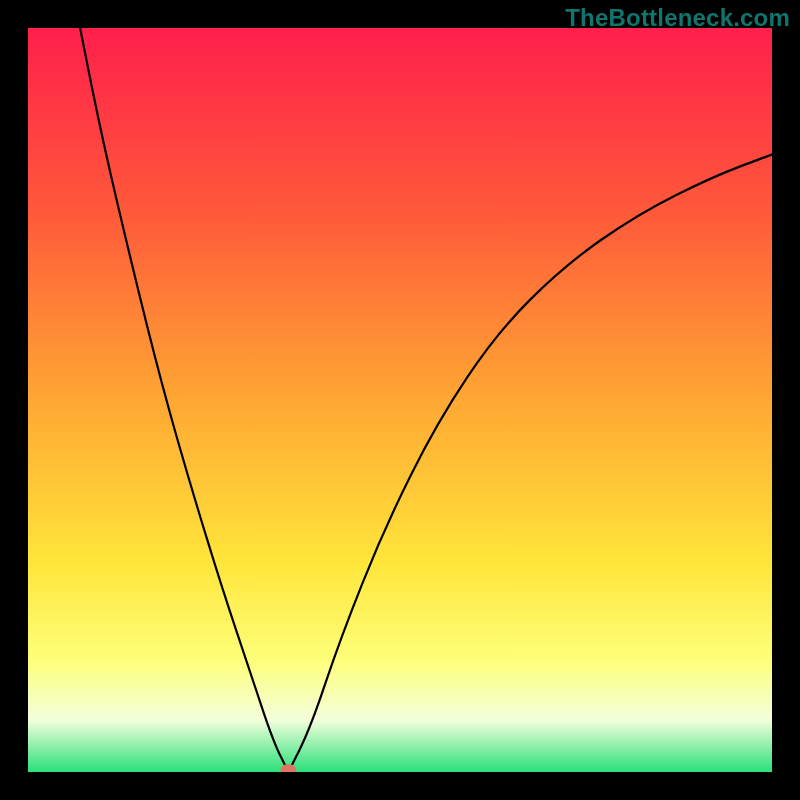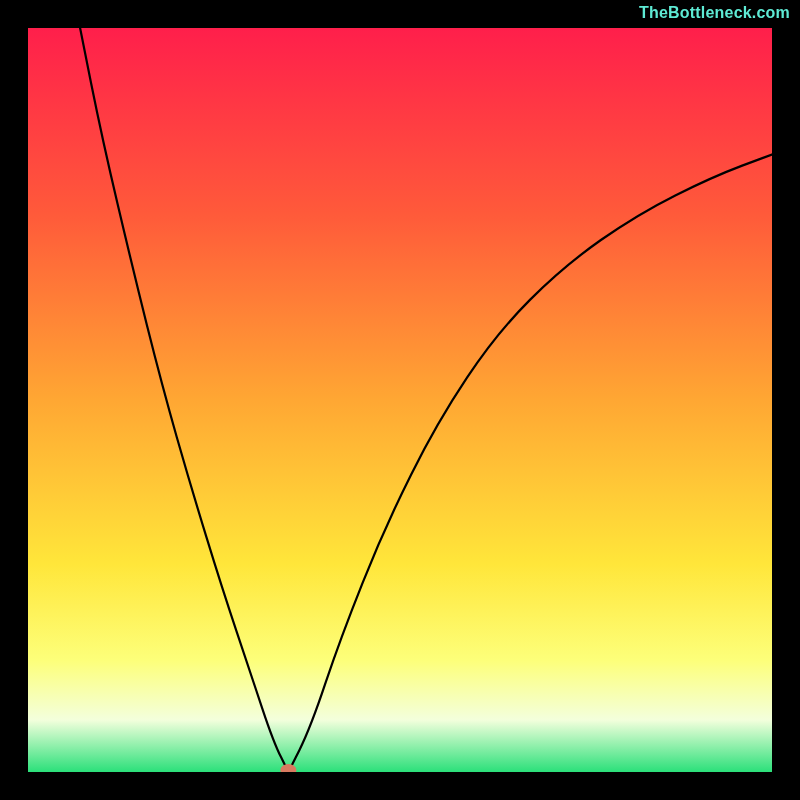--- a/index.html
+++ b/index.html
@@ -16,22 +16,22 @@
     left: 0;
     top: 0;
     width: 800px;
     height: 800px;
     background: #000;
   }
   .watermark {
     position: absolute;
     top: 4px;
     right: 10px;
-    color: #5eead4;
-    font-size: 16px;
+    color: #0f766e;
+    font-size: 24px;
     font-weight: 600;
     letter-spacing: 0.2px;
     z-index: 10;
   }
   .plot-area {
     position: absolute;
     left: 28px;
     top: 28px;
     width: 744px;
     height: 744px;

